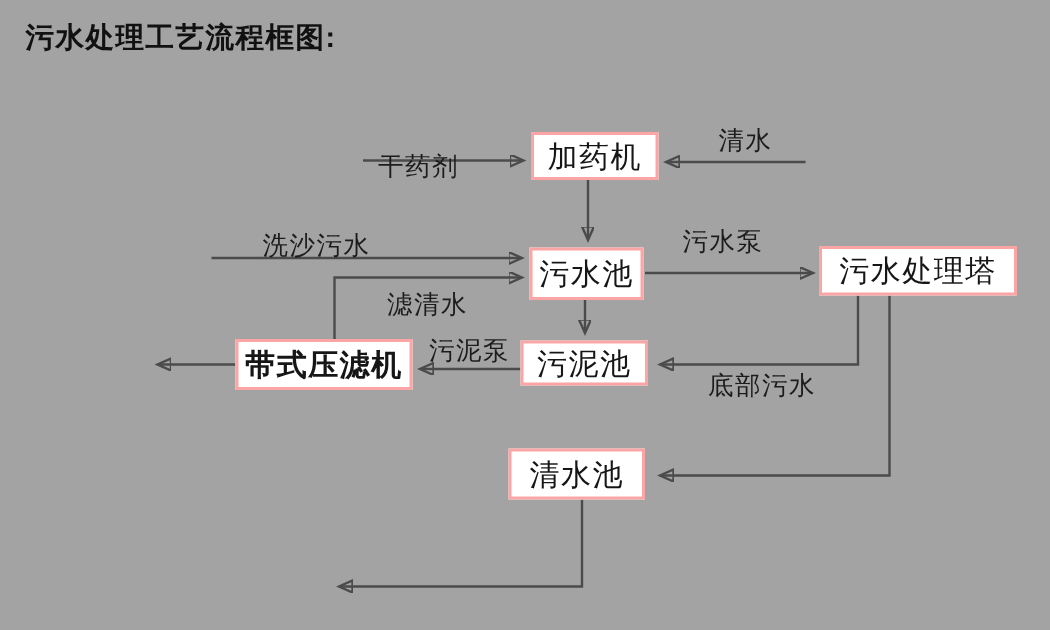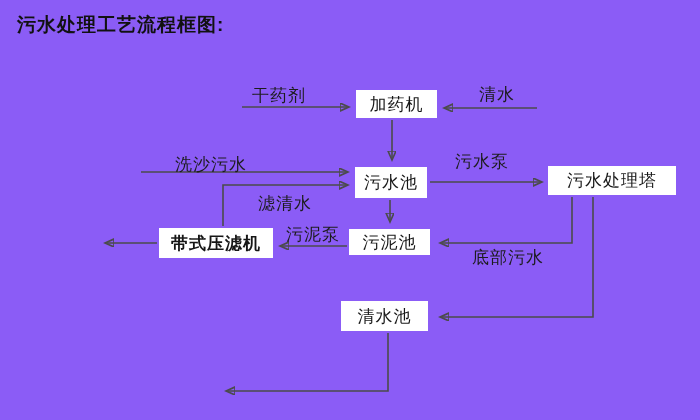--- a/index.html
+++ b/index.html
@@ -4,21 +4,21 @@
 <style>
   html, body {
     margin: 0;
     padding: 0;
     background: #ffffff;
   }
   .stage {
     position: relative;
     width: 700px;
     height: 420px;
-    background: #8b5cf6;
+    background: #a3a3a3;
     font-family: "Liberation Sans", "DejaVu Sans", sans-serif;
     overflow: hidden;
   }
   .title {
     position: absolute;
     left: 17px;
     top: 12px;
     font-size: 19px;
     font-weight: bold;
     color: #111111;
@@ -33,45 +33,45 @@
     height: 420px;
   }
   .flow-svg path {
     fill: none;
     stroke: #4b4b4b;
     stroke-width: 1.6;
   }
   .node {
     position: absolute;
     box-sizing: border-box;
-    border: 2px solid #8b5cf6;
+    border: 2px solid #fca5a5;
     background: #ffffff;
     display: flex;
     align-items: center;
     justify-content: center;
-    font-size: 17px;
+    font-size: 20px;
     color: #161616;
     white-space: nowrap;
     letter-spacing: 1px;
   }
   .node-dosing   { left: 354px; top:  88px; width:  85px; height: 32px; }
   .node-sewage   { left: 353px; top: 165px; width:  76px; height: 35px; }
   .node-tower    { left: 546px; top: 164px; width: 132px; height: 33px; }
   .node-belt     { left: 157px; top: 226px; width: 118px; height: 34px; font-weight: bold; }
   .node-sludge   { left: 347px; top: 227px; width:  85px; height: 30px; }
   .node-clean    { left: 339px; top: 299px; width:  91px; height: 34px; }
   .edge-label {
     position: absolute;
     transform: translate(-50%, -50%);
     font-size: 17px;
     color: #1c1c1c;
     white-space: nowrap;
     letter-spacing: 1px;
   }
-  .lbl-dry       { left: 279px; top:  95px; }
+  .lbl-dry       { left: 279px; top:  111px; }
   .lbl-cleanin   { left: 497px; top:  94px; }
   .lbl-sand      { left: 211px; top: 164px; }
   .lbl-filtered  { left: 285px; top: 203px; }
   .lbl-sewpump   { left: 482px; top: 161px; }
   .lbl-bottom    { left: 508px; top: 233px; margin-top: 24px; }
   .lbl-slpump    { left: 313px; top: 234px; }
   .lbl-mudcake   { left:  56px; top: 236px; }
   .lbl-recycle   { left: 304px; top: 375px; }
 </style>
 </head>

